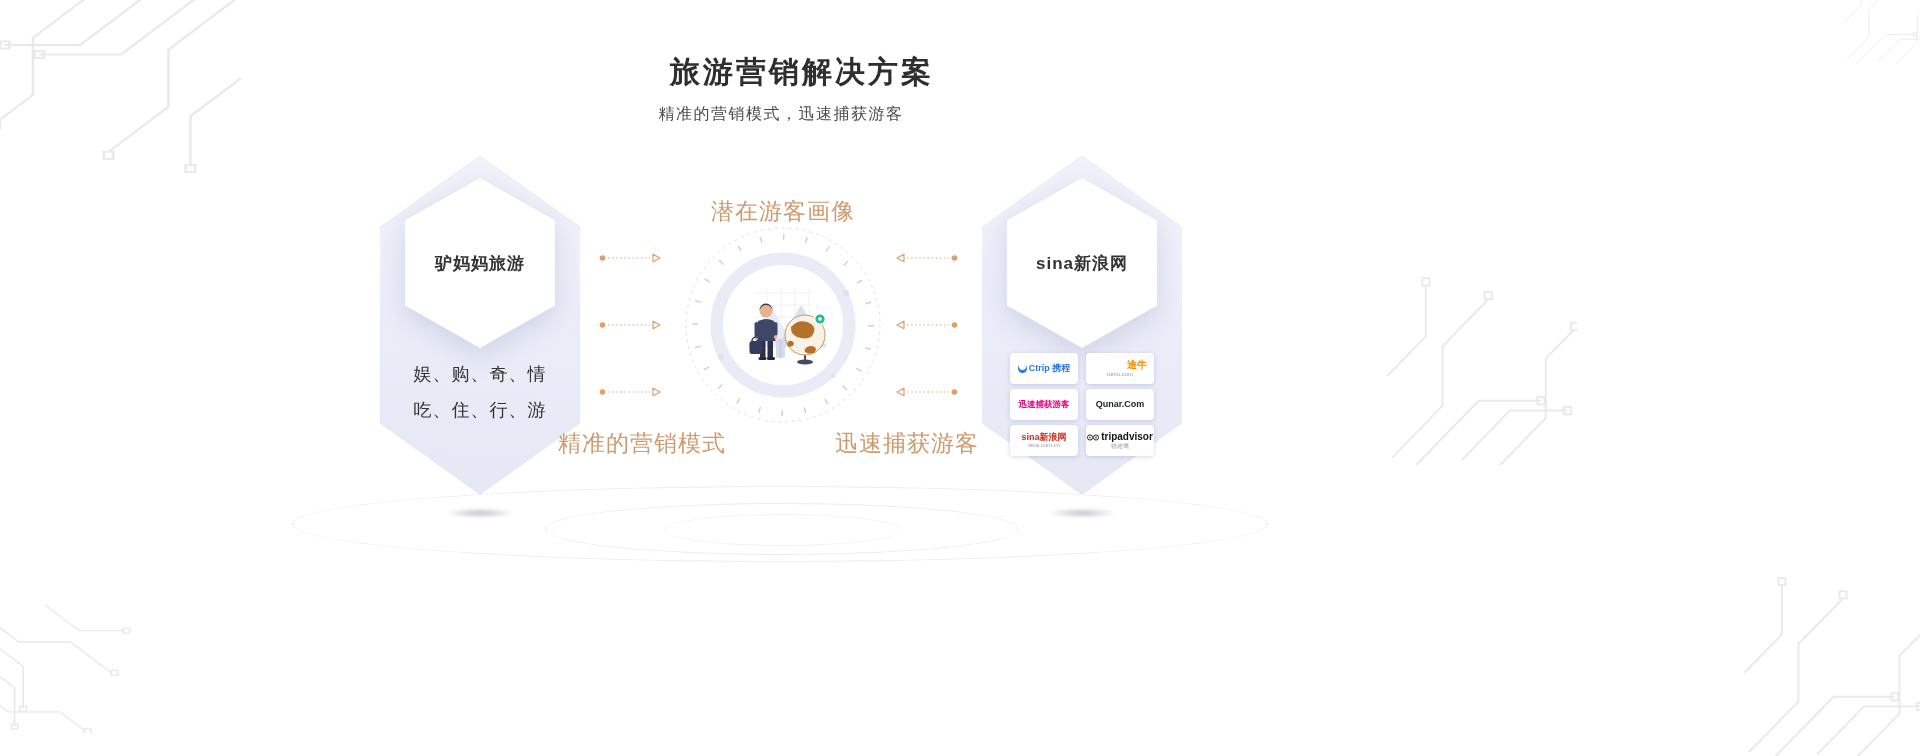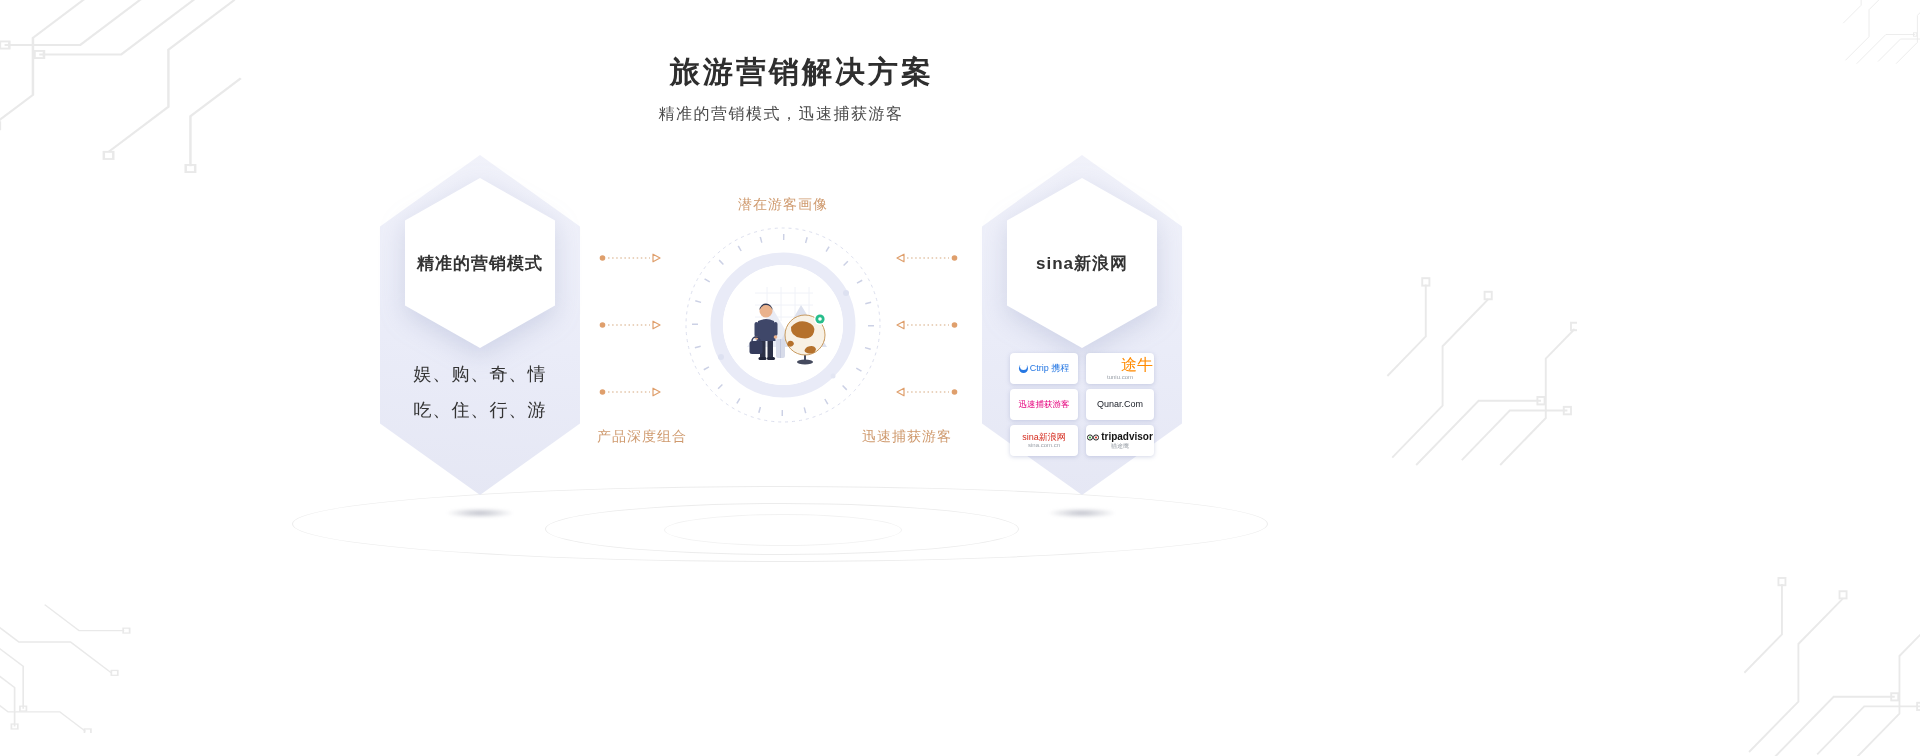--- a/index.html
+++ b/index.html
@@ -51,41 +51,41 @@
     left:1010px; top:353px; width:144px;
     display:grid; grid-template-columns:repeat(2,68px); grid-auto-rows:31px; gap:5px 8px;
   }
   .logo-tile {
     background:#fff; border-radius:4px;
     box-shadow:0 1px 4px rgba(130,140,185,.35);
     display:flex; flex-direction:column; align-items:center; justify-content:center;
     line-height:1.15; overflow:hidden;
   }
   .logo-row { display:flex; align-items:center; gap:2px; }
-  .logo-main { font-size:9px; font-weight:400; white-space:nowrap; }
+  .logo-main { font-size:9px; font-weight:700; white-space:nowrap; }
   .logo-sub  { font-size:6px; color:#9aa0a8; white-space:nowrap; }
   .logo-ctrip  .logo-main { color:#2577e3; }
-  .logo-tuniu  .logo-main { color:#ff8a00; font-size:16px;margin-left:34px; }
+  .logo-tuniu  .logo-main { color:#ff8a00; font-size:10px;margin-left:34px; }
   .logo-lvmama .logo-main { color:#e5007d; font-size:8.5px; }
   .logo-qunar  .logo-main { color:#20242c; }
   .logo-sina   .logo-main { color:#d52b1e; }
   .logo-trip   .logo-main { color:#141414; font-size:10px; font-weight:700; }
   .ctrip-icon {
     width:9px; height:9px; border-radius:50%; background:#2577e3; position:relative; display:inline-block;
   }
   .ctrip-icon::after {
     content:""; position:absolute; left:1.5px; top:-1.5px; width:7px; height:7px;
     border-radius:50%; background:#fff;
   }
 
   
   .medallion { left:683px; top:225px; width:200px; height:200px; }
   .illus { left:723px; top:265px; width:120px; height:120px; border-radius:50%; overflow:hidden; background:#fff; }
 
-  .flow-label { color:#cf9a6e; font-size:14px; letter-spacing:1px; white-space:nowrap; }
+  .flow-label { color:#cf9a6e; font-size:23px; letter-spacing:1px; white-space:nowrap; }
   #label-top { left:783px; top:196px; transform:translateX(-50%); }
   #label-bl  { left:642px; top:428px; transform:translateX(-50%); }
   #label-br  { left:907px; top:428px; transform:translateX(-50%); }
 
   .arrow { width:64px; height:12px; }
   #arr-l1 { left:599px; top:252px; } #arr-l2 { left:599px; top:319px; } #arr-l3 { left:599px; top:386px; }
   #arr-r1 { left:894px; top:252px; } #arr-r2 { left:894px; top:319px; } #arr-r3 { left:894px; top:386px; }
 
   
   .ring { border:1px solid #ececec; border-radius:50%; }
@@ -144,21 +144,21 @@
 <div class="abs ring" id="ring3"></div>
 <div class="abs hex-shadow" id="shadow-left"></div>
 <div class="abs hex-shadow" id="shadow-right"></div>
 
 <div class="abs main-title">旅游营销解决方案</div>
 <div class="abs subtitle">精准的营销模式，迅速捕获游客</div>
 
 <div class="abs hex-card" id="hex-left"></div>
 <div class="abs hex-white-wrap" id="hexw-left">
   <div class="hex-white">
-    <span class="hex-title">精准的营销模式</span>
+    <span class="hex-title">驴妈妈旅游</span>
   </div>
 </div>
 <div class="abs card-lines">
   <div>娱、购、奇、情</div>
   <div>吃、住、行、游</div>
 </div>
 
 <div class="abs hex-card" id="hex-right"></div>
 <div class="abs hex-white-wrap" id="hexw-right">
   <div class="hex-white">
@@ -246,21 +246,21 @@
     <rect x="35.5" y="92" width="8" height="3" rx="1.5" fill="#22263a"></rect>
     <rect x="44" y="92" width="8" height="3" rx="1.5" fill="#22263a"></rect>
     <rect x="53" y="74" width="9" height="19" rx="2" fill="#d7dbe9"></rect>
     <line x1="57.5" y1="74" x2="57.5" y2="93" stroke="#c3c8dd" stroke-width="1"></line>
     <path d="M29 76 a4 4 0 0 1 8 0" fill="none" stroke="#353c5c" stroke-width="1.5"></path>
     <rect x="26.5" y="76" width="13" height="13" rx="2.5" fill="#353c5c"></rect>
   </svg>
 </div>
 
 <div class="abs flow-label" id="label-top">潜在游客画像</div>
-<div class="abs flow-label" id="label-bl">产品深度组合</div>
+<div class="abs flow-label" id="label-bl">精准的营销模式</div>
 <div class="abs flow-label" id="label-br">迅速捕获游客</div>
 
 <svg class="abs arrow" id="arr-l1" viewBox="0 0 64 12">
   <circle cx="3.5" cy="6" r="2.8" fill="#df9f6c"></circle>
   <line x1="9" y1="6" x2="51" y2="6" stroke="#d5a87e" stroke-width="1.2" stroke-dasharray="1.5 2.6"></line>
   <path d="M54 2.2 L61 6 L54 9.8 Z" fill="#fff" stroke="#df9f6c" stroke-width="1.2" stroke-linejoin="round"></path>
 </svg>
 <svg class="abs arrow" id="arr-l2" viewBox="0 0 64 12">
   <circle cx="3.5" cy="6" r="2.8" fill="#df9f6c"></circle>
   <line x1="9" y1="6" x2="51" y2="6" stroke="#d5a87e" stroke-width="1.2" stroke-dasharray="1.5 2.6"></line>

